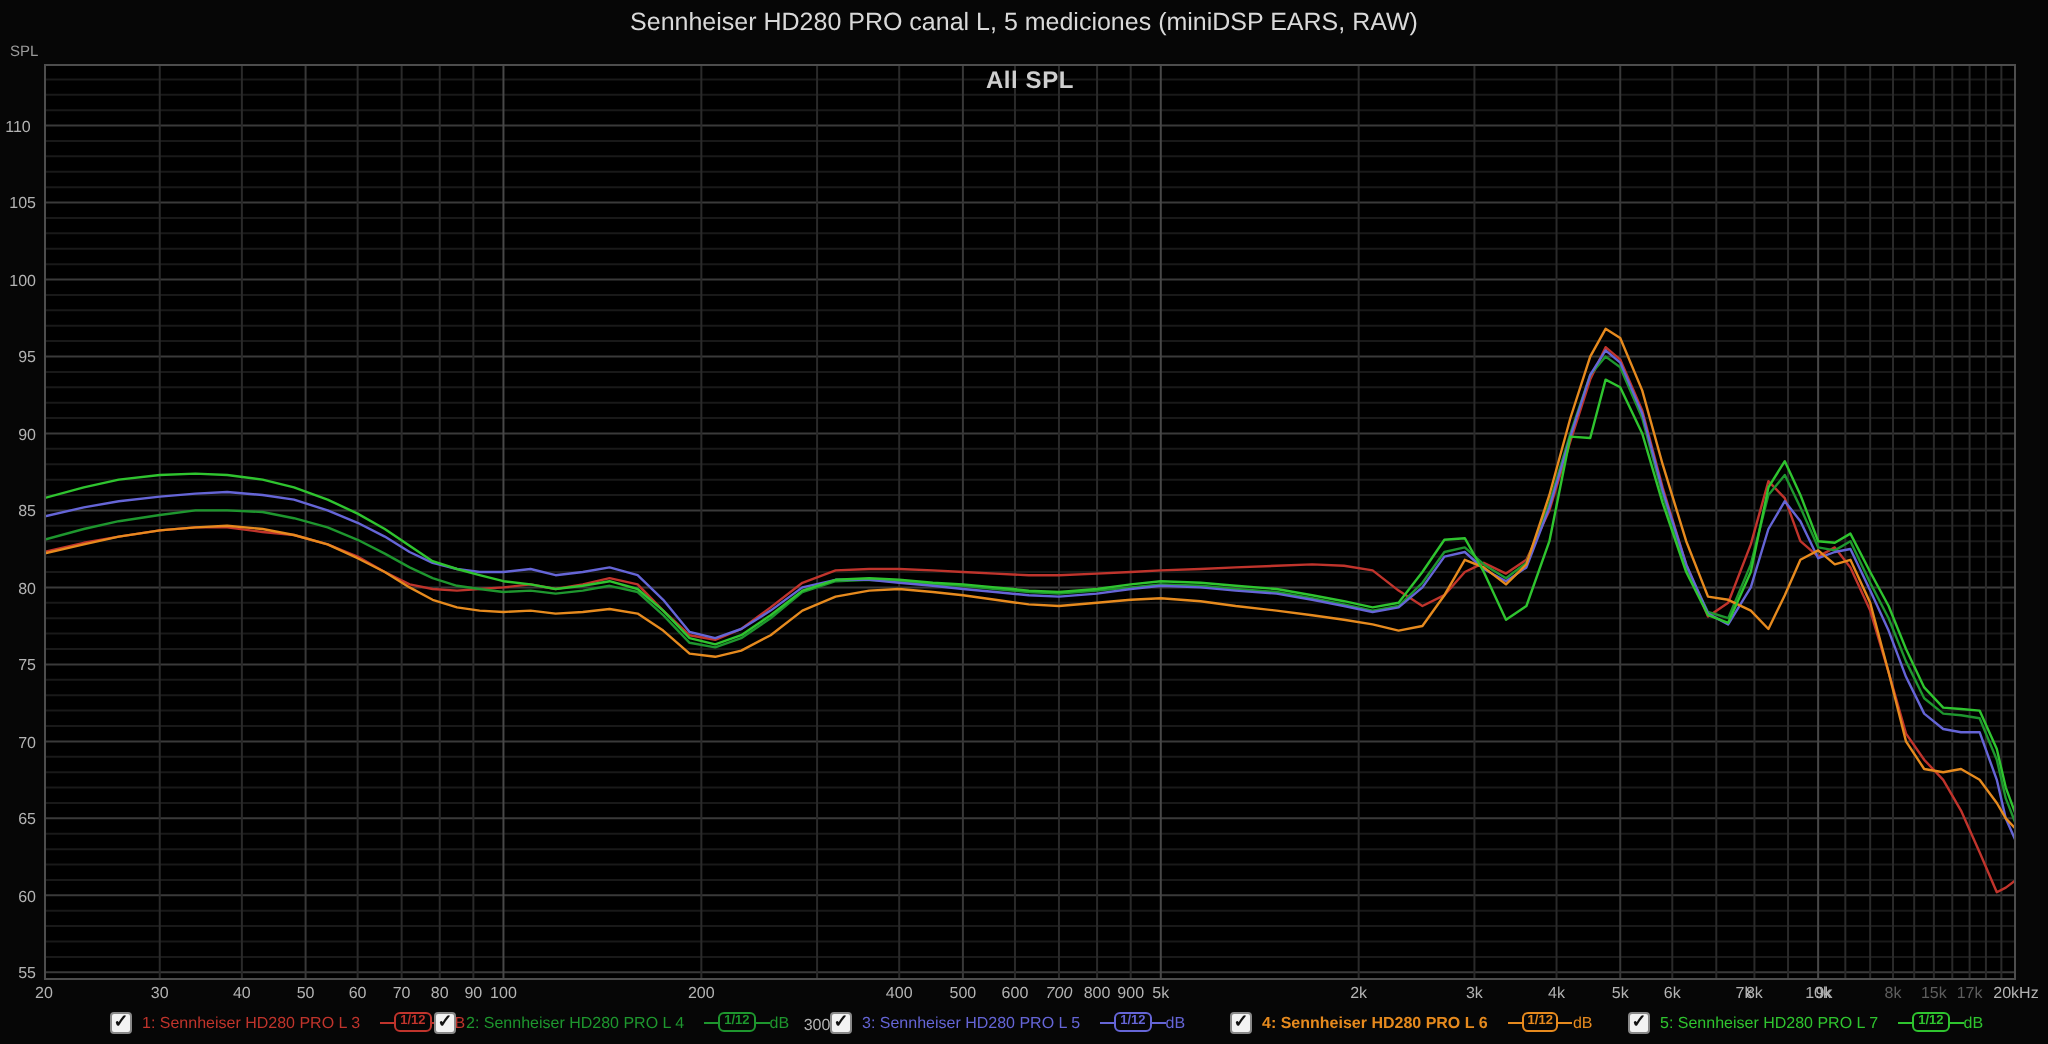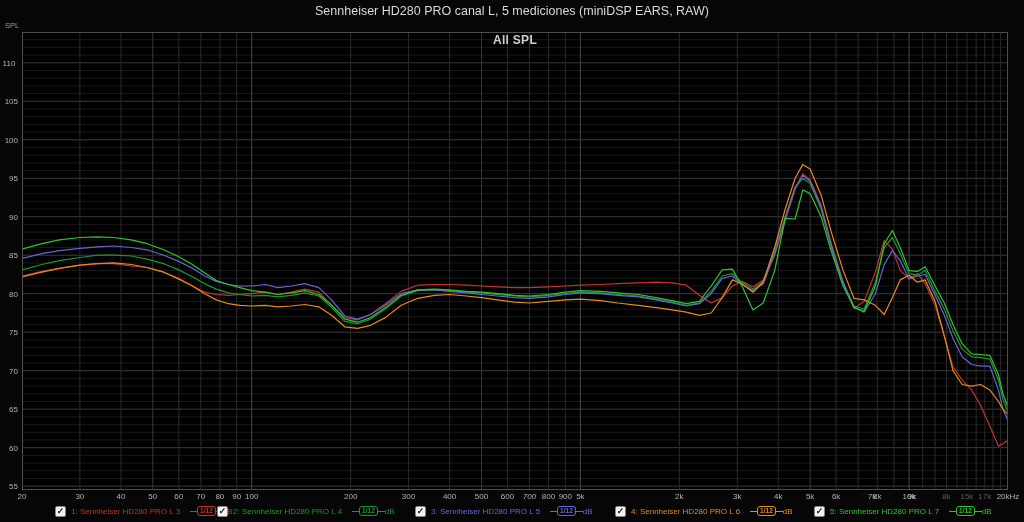--- a/index.html
+++ b/index.html
@@ -157,21 +157,21 @@
     <div class="x-tick" style="left: 22px;">20</div>
     <div class="x-tick" style="left: 79.8753px;">30</div>
     <div class="x-tick" style="left: 120.939px;">40</div>
     <div class="x-tick" style="left: 152.79px;">50</div>
     <div class="x-tick" style="left: 178.814px;">60</div>
     <div class="x-tick" style="left: 200.817px;">70</div>
     <div class="x-tick" style="left: 219.877px;">80</div>
     <div class="x-tick" style="left: 236.689px;">90</div>
     <div class="x-tick" style="left: 251.728px;">100</div>
     <div class="x-tick" style="left: 350.667px;">200</div>
-    <div class="x-tick" style="left: 408.542px;">300</div>
+    <div class="x-tick" style="left: 408.542px; margin-top: 16px;">300</div>
     <div class="x-tick" style="left: 449.605px;">400</div>
     <div class="x-tick" style="left: 481.456px;">500</div>
     <div class="x-tick" style="left: 507.481px;">600</div>
     <div class="x-tick" style="left: 529.484px; font-style: italic;">700</div>
     <div class="x-tick" style="left: 548.544px;">800</div>
     <div class="x-tick" style="left: 565.356px;">900</div>
     <div class="x-tick" style="left: 580.395px;">5k</div>
     <div class="x-tick" style="left: 679.333px;">2k</div>
     <div class="x-tick" style="left: 737.209px;">3k</div>
     <div class="x-tick" style="left: 778.272px;">4k</div>
@@ -220,21 +220,21 @@
         <span class="dash" style="background: rgb(101, 101, 214);"></span>
         <span class="box" style="color: rgb(101, 101, 214); border-color: rgb(101, 101, 214);">1/12</span>
         <span class="dash" style="background: rgb(101, 101, 214);"></span>
       </span>
       <span class="legend-unit" style="color: rgb(101, 101, 214);">dB</span>
     </div>
     <div class="legend-entry" style="left: 615px;">
       <div class="cb">
         <span>✓</span>
       </div>
-      <span class="legend-label" style="color: rgb(230, 138, 30);">4: Sennheiser HD280 PRO L 6</span>
+      <span class="legend-label" style="color: rgb(230, 138, 30); font-weight: bold;">4: Sennheiser HD280 PRO L 6</span>
       <span class="filt">
         <span class="dash" style="background: rgb(230, 138, 30);"></span>
         <span class="box" style="color: rgb(230, 138, 30); border-color: rgb(230, 138, 30);">1/12</span>
         <span class="dash" style="background: rgb(230, 138, 30);"></span>
       </span>
       <span class="legend-unit" style="color: rgb(230, 138, 30);">dB</span>
     </div>
     <div class="legend-entry" style="left: 814px;">
       <div class="cb">
         <span>✓</span>

